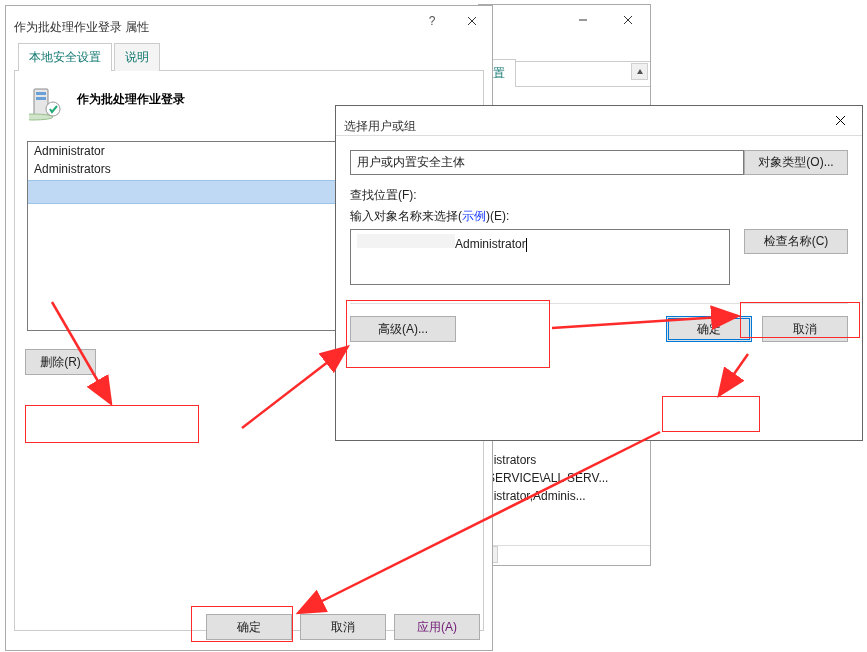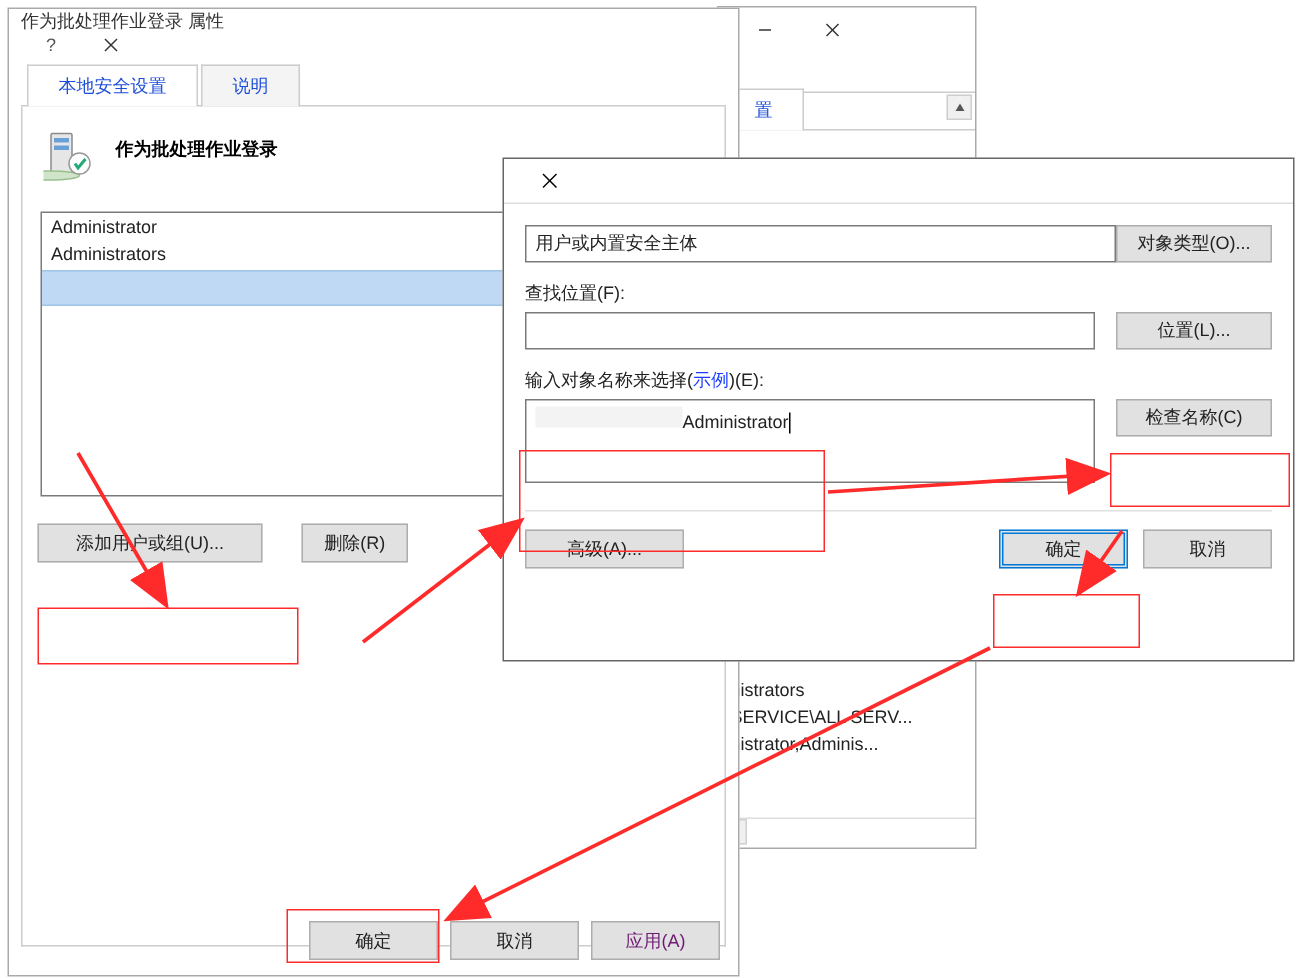--- a/index.html
+++ b/index.html
@@ -1,25 +1,25 @@
 <!DOCTYPE html>
 <html><head>
 <meta charset="utf-8">
 <style>
   * { box-sizing: border-box; font-family: "Microsoft YaHei", "Segoe UI", Tahoma, sans-serif; font-size: 12px; }
   body { margin: 0; width: 867px; height: 652px; background: #fff; position: relative; overflow: hidden; }
 
   .window { position: absolute; background: #fff; border: 1px solid #aaa; }
-  .titlebar { height: 30px; display: flex; align-items: flex-start; padding: 0 0 0 8px; position: relative; flex-direction: column; }
+  .titlebar { height: 30px; display: flex; align-items: flex-end; padding: 0 0 0 8px; position: relative; }
   .titlebar .title { flex: 1; color: #333; }
   .winbtns { display: flex; height: 100%; }
   .winbtn { width: 45px; display:flex; align-items:center; justify-content:center; color:#555; }
   .winbtn svg { display:block; }
   .tabstrip { display:flex; align-items:flex-end; background:#fff; border-bottom:1px solid #ccc; padding-left:4px; }
-  .tab { padding:5px 20px; border:1px solid #ccc; border-bottom:none; margin-right:2px; background:#fff; position:relative; top:1px; color:#1d4ed8; }
+  .tab { padding:5px 10px; border:1px solid #ccc; border-bottom:none; margin-right:2px; background:#fff; position:relative; top:1px; color:#0f766e; }
   .tab.inactive { background:#f4f4f4; }
   .tab.active { background:#fff; }
   .client { padding:10px 12px; }
   .policy-header { display:flex; align-items:flex-start; gap:14px; padding:6px 4px 16px 4px; }
   .policy-icon { width:34px; height:34px; }
   .listbox { border:1px solid #7a7a7a; background:#fff; width:460px; height:190px; margin:4px 2px 18px 2px; position:relative; }
   .list-item { padding:2px 6px; color:#222; }
   .selection-band { position:absolute; left:0; right:0; background:#bfd8f4; height:24px; border-top:1px solid #9ec4e8; border-bottom:1px solid #9ec4e8; }
   .btn { background:#e1e1e1; border:1px solid #adadad; padding:4px 10px; color:#222; text-align:right; display:inline-flex; align-items:center; justify-content:center; }
   .btn-default { border:1px solid #0078d7; outline:1px solid #0078d7; outline-offset:-3px; }
@@ -117,23 +117,20 @@
         <div style="padding-top:4px;font-weight:bold;">作为批处理作业登录</div>
       </div>
 
       <div class="listbox">
         <div class="list-item">Administrator</div>
         <div class="list-item">Administrators</div>
         <div class="selection-band" style="top:38px;"></div>
       </div>
 
       <div style="display:flex; gap:26px; margin-top:8px;">
-        <div class="btn" style="width:150px; height:26px;">
-          <span>添加用户或组(U)...</span>
-        </div>
         <div class="btn" style="width:71px; height:26px;">
           <span>删除(R)</span>
         </div>
       </div>
     </div>
   </div>
 
   <div style="position:absolute; right:12px; bottom:10px; display:flex; gap:8px;">
     <div class="btn" style="width:86px; height:26px;">
       <span>确定</span>
@@ -142,46 +139,41 @@
       <span>取消</span>
     </div>
     <div class="btn btn-disabled" style="width:86px; height:26px;">
       <span>应用(A)</span>
     </div>
   </div>
 </div>
 
 <div class="window" style="left:335px; top:105px; width:528px; height:336px; border-color:#666;">
   <div class="titlebar" style="border-bottom:1px solid #ddd;">
+    <span class="title">选择用户或组</span>
     <div class="winbtns">
       <div class="winbtn" style="width:44px;">
         <svg width="11" height="11">
             <line x1="1" y1="1" x2="10" y2="10" stroke="#000"></line>
             <line x1="10" y1="1" x2="1" y2="10" stroke="#000"></line>
           </svg>
       </div>
     </div>
   </div>
 
   <div class="client" style="padding:14px 14px 12px 14px;">
 
     <div style="display:flex; gap:0; align-items:center; margin-bottom:12px;">
       <input class="textinput readonly" type="text" readonly="" style="flex: 1 1 0%; height: 25px;" value="用户或内置安全主体">
       <div class="btn" style="width:104px; height:25px;">
         <span>对象类型(O)...</span>
       </div>
     </div>
 
     <div class="field-label">查找位置(F):</div>
-    <div style="display:flex; gap:14px; align-items:center; margin-bottom:12px;">
-      <input class="textinput readonly" type="text" readonly="" style="flex: 1 1 0%; height: 25px;" value=" ">
-      <div class="btn" style="width:104px; height:25px;">
-        <span>位置(L)...</span>
-      </div>
-    </div>
 
     <div class="field-label">
       <span>输入对象名称来选择(</span><span class="link">示例</span><span>)(E):</span>
     </div>
     <div style="display:flex; gap:14px; align-items:flex-start; margin-bottom:18px;">
       <div class="multiline" style="flex:1;">
         <span style="display:inline-block; width:98px; height:14px; background:#f3f3f3;"></span><span>Administrator</span><span class="caret"></span>
       </div>
       <div class="btn" style="width:104px; height:25px;">
         <span>检查名称(C)</span>

